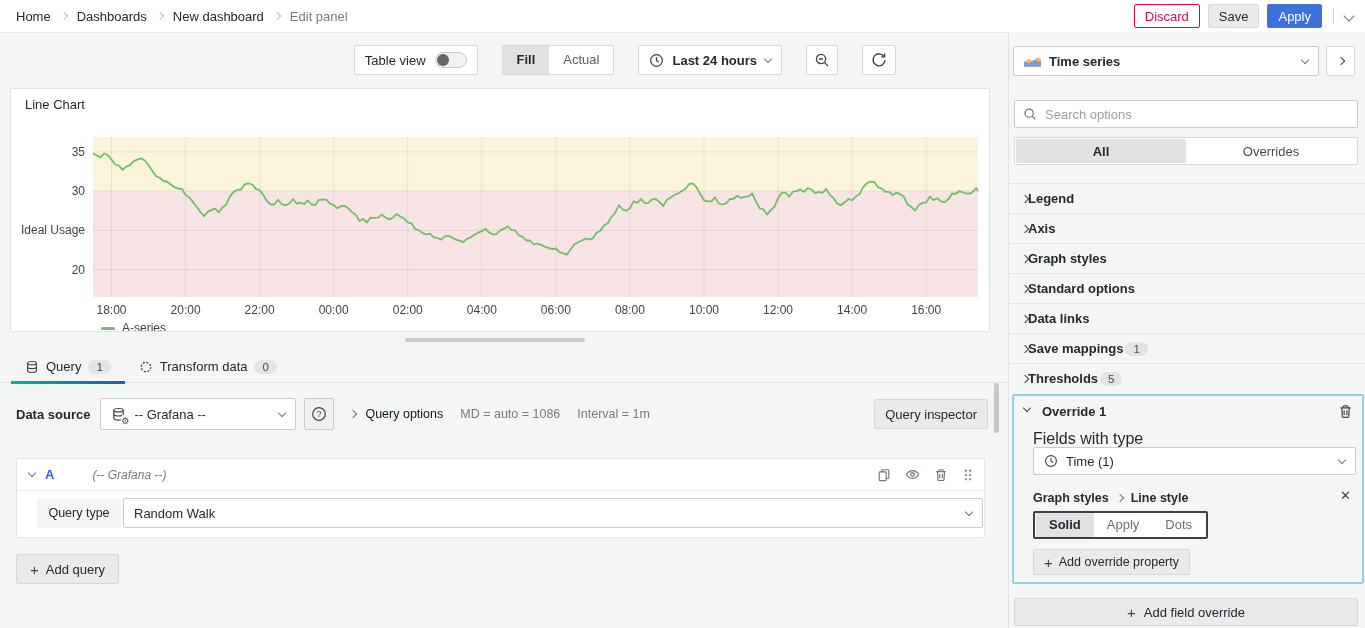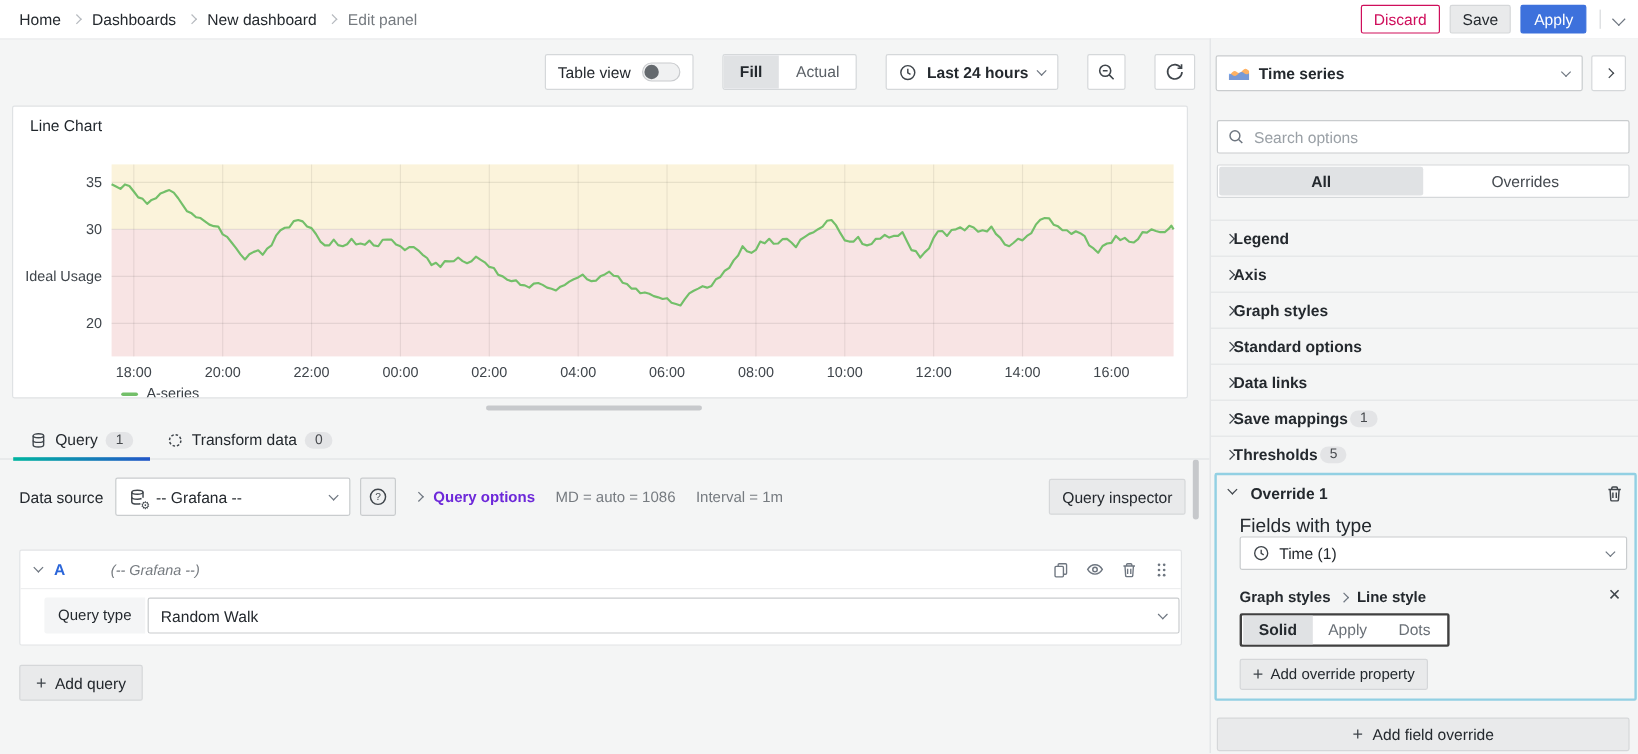--- a/index.html
+++ b/index.html
@@ -14,21 +14,21 @@
   .crumb.current { color:#767B80; }
   .crumb-sep { color:#B6BABF; margin:0 1px; }
   .top-actions { display:flex; align-items:center; gap:8px; }
   .btn { display:inline-flex; align-items:center; justify-content:center; height:24px; padding:0 10px; border-radius:2px; font-size:13px; border:1px solid transparent; cursor:pointer; white-space:nowrap; }
   .btn-destructive-outline { background:#fff; border-color:#CF0E5B; color:#CF0E5B; font-weight:500; }
   .btn-secondary { background:#E9EAEB; border-color:#D5D7D9; color:#24292E; }
   .btn-primary { background:#3D71DC; color:#FFFFFF; border-color:#3D71DC; }
   .vdiv { width:1px; height:16px; background:#D8DADC; margin:0 3px; }
 
   
-  .main-toolbar { position:absolute; top:45px; left:0; width:996px; display:flex; justify-content:flex-end; align-items:center; gap:24px; }
+  .main-toolbar { position:absolute; top:45px; left:0; width:896px; display:flex; justify-content:flex-end; align-items:center; gap:24px; }
   .tool { height:30px; background:#FFFFFF; border:1px solid #D5D8DA; border-radius:2px; display:flex; align-items:center; }
   .tableview { padding:0 10px; gap:9px; }
   .toggle { position:relative; width:32px; height:16px; border-radius:9px; background:#F0F1F2; border:1px solid #C9CBCE; cursor:pointer; }
   .toggle .knob { position:absolute; left:1px; top:1px; width:12px; height:12px; border-radius:50%; background:#64696E; }
   .seg-group { overflow:hidden;align-items:center; }
   .seg { padding:0 14px; line-height:28px; color:#5A6066; cursor:pointer; }
   .seg.on { background:#E0E2E4; color:#24292E; font-weight:700; }
   .timepicker { padding:0 10px; gap:8px; font-weight:700; cursor:pointer; }
   .iconbtn { width:32px; justify-content:center; cursor:pointer; color:#3F454B; }
 
@@ -52,27 +52,27 @@
   
   .tabs { position:absolute; top:351px; left:0; width:1008px; height:32px; border-bottom:1px solid #E0E3E5; display:flex; align-items:center; }
   .tab { position:relative; height:32px; display:flex; align-items:center; gap:7px; padding:0 14px; cursor:pointer; color:#24292E; }
   .tab:first-child { margin-left:11px; }
   .tab.active::after { content:""; position:absolute; left:0; right:0; bottom:-1px; height:3px; background:linear-gradient(90deg,#00B4A0,#2356C8); }
   .pill { background:#E3E4E6; border-radius:10px; padding:1px 8px; font-size:11.5px; color:#46494D; }
   .ticon { color:#3F454B; display:flex; }
 
   
   .ds-row { position:absolute; top:398px; left:16px; width:972px; height:32px; display:flex; align-items:center; gap:8px; }
-  .ds-label { font-weight:400; margin-right:2px; }
+  .ds-label { font-weight:700; margin-right:2px; }
   .select { background:#FFFFFF; border:1px solid #C9CCCE; border-radius:2px; height:32px; display:flex; align-items:center; gap:8px; padding:0 10px; cursor:pointer; }
   .select .caret { margin-left:auto; color:#6E7680; }
   .ds-select { width:196px; }
   .help-btn { width:30px; height:32px; background:#F0F1F2; border:1px solid #C9CCCE; border-radius:2px; display:flex; align-items:center; justify-content:center; cursor:pointer; color:#3F454B; }
   .qopts { display:flex; align-items:center; gap:9px; margin-left:8px; font-size:12.5px; }
-  .qopts .link { color:#6d28d9; font-weight:700; cursor:pointer; }
+  .qopts .link { color:#0f172a; font-weight:400; cursor:pointer; }
   .qopts .stat { color:#767B80; margin-left:8px; }
   .spacer { flex:1; }
   .btn-inspector { height:30px; font-weight:500; }
 
   .query-card { position:absolute; left:16px; top:458px; width:969px; background:#FFFFFF; border:1px solid #E2E4E6; border-radius:2px; }
   .q-head { height:32px; display:flex; align-items:center; gap:10px; padding:0 10px 0 12px; border-bottom:1px solid #EDEEEF; }
   .q-ref { color:#2B66D9; font-weight:700; }
   .q-ds { color:#767B80; font-style:italic; font-size:12px; margin-left:28px; }
   .q-icons { margin-left:auto; display:flex; align-items:center; gap:14px; color:#6E7680; }
   .q-icons > * { cursor:pointer; display:flex; }

